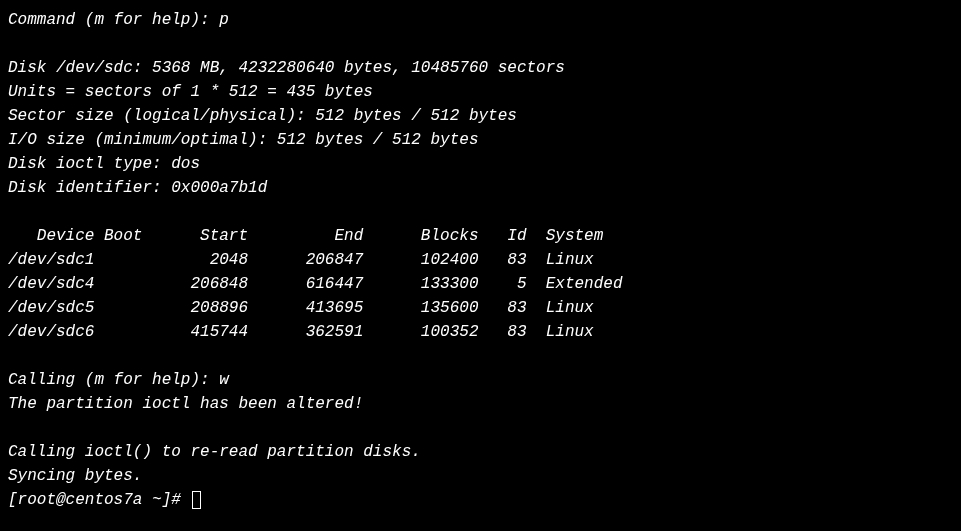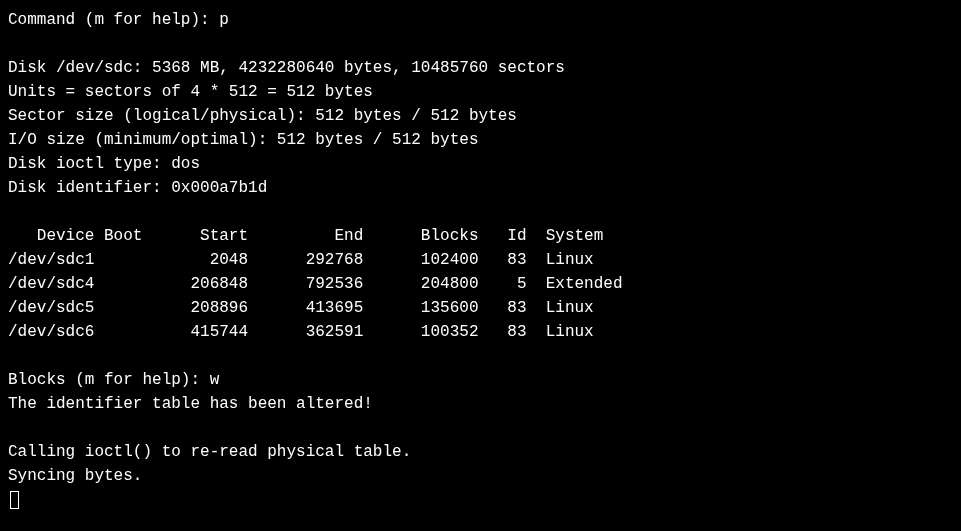--- a/index.html
+++ b/index.html
@@ -13,49 +13,50 @@
       font-family: 'Consolas', 'Courier New', monospace;
       font-size: 16px;
       line-height: 1.5;
       padding: 8px;
       width: 961px;
       height: 531px;
       overflow: hidden;
     }
     .line {
       white-space: pre;
+      font-style: italic;
     }
     .cursor {
       display: inline-block;
       width: 9px;
       height: 18px;
       border: 1px solid #ffffff;
       vertical-align: text-bottom;
       margin-left: 2px;
     }
     .blank {
       height: 1.5em;
     }
   </style>
 </head>
 <body>
 
 <div class="line">Command (m for help): p</div>
 <div class="blank"></div>
 <div class="line">Disk /dev/sdc: 5368 MB, 4232280640 bytes, 10485760 sectors</div>
-<div class="line">Units = sectors of 4 * 512 = 512 bytes</div>
+<div class="line">Units = sectors of 1 * 512 = 435 bytes</div>
 <div class="line">Sector size (logical/physical): 512 bytes / 512 bytes</div>
 <div class="line">I/O size (minimum/optimal): 512 bytes / 512 bytes</div>
 <div class="line">Disk ioctl type: dos</div>
 <div class="line">Disk identifier: 0x000a7b1d</div>
 <div class="blank"></div>
 <div class="line">   Device Boot      Start         End      Blocks   Id  System</div>
-<div class="line">/dev/sdc1            2048      292768      102400   83  Linux</div>
-<div class="line">/dev/sdc4          206848      792536      204800    5  Extended</div>
+<div class="line">/dev/sdc1            2048      206847      102400   83  Linux</div>
+<div class="line">/dev/sdc4          206848      616447      133300    5  Extended</div>
 <div class="line">/dev/sdc5          208896      413695      135600   83  Linux</div>
 <div class="line">/dev/sdc6          415744      362591      100352   83  Linux</div>
 <div class="blank"></div>
-<div class="line">Blocks (m for help): w</div>
-<div class="line">The identifier table has been altered!</div>
+<div class="line">Calling (m for help): w</div>
+<div class="line">The partition ioctl has been altered!</div>
 <div class="blank"></div>
-<div class="line">Calling ioctl() to re-read physical table.</div>
+<div class="line">Calling ioctl() to re-read partition disks.</div>
 <div class="line">Syncing bytes.</div>
-<div class="line"><span class="cursor"></span></div>
+<div class="line"><span>[root@centos7a ~]# </span><span class="cursor"></span></div>
 
 </body></html>

